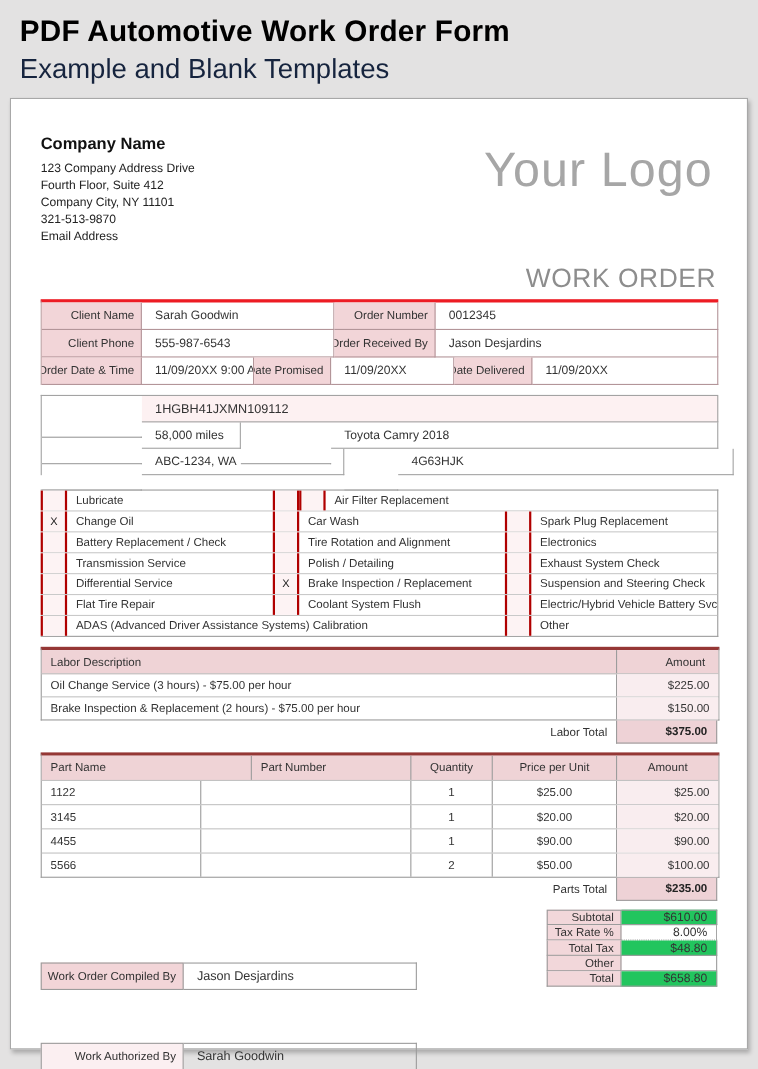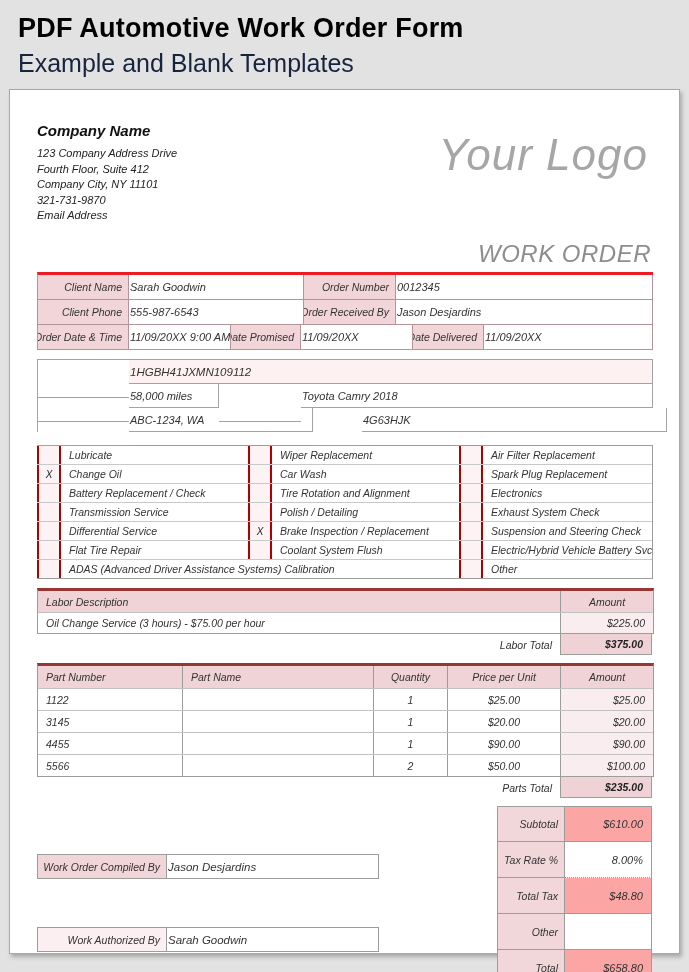--- a/index.html
+++ b/index.html
@@ -5,35 +5,35 @@
   * { margin:0; padding:0; }
   html,body { width:689px; background:#e3e2e2; font-family:"Liberation Sans", sans-serif; }
   body { height:972px; overflow:hidden; }
 
   .doc-header { padding:13px 18px 11px; }
   .doc-title { font-size:27px; font-weight:bold; color:#000000; letter-spacing:.2px; }
   .doc-subtitle { font-size:25px; color:#16243e; margin-top:5px; font-weight:normal; }
 
   .page { width:615px; height:831px; margin:0 9px; background:#fff;
           border:1px solid #a8a8a8; box-shadow:2px 3px 4px rgba(0,0,0,.25);
-          padding:32px 27px 0;font-style:italic; }
+          padding:32px 27px 0; }
 
   .company-row { display:flex; justify-content:space-between; }
   .company-name { font-size:15px; font-weight:bold; color:#111; margin-bottom:7px; }
   .company-line { font-size:11px; color:#222; line-height:1.42; }
   .logo { font-size:44px; color:#a6a6a6; margin-top:8px; padding-right:4px; letter-spacing:1px; }
 
   .work-order-title { text-align:right; font-size:24px; color:#8d8d8d; margin:16px 1px 4px; letter-spacing:.5px; }
 
   .t { width:615px; }
   .tr { display:flex; }
   .td { box-sizing:border-box; display:flex; align-items:center; font-size:10.5px;
         color:#333; overflow:hidden; white-space:nowrap; flex:0 0 auto; }
   .lbl { justify-content:flex-end; padding-right:6px; text-align:right; }
-  .val { padding-left:1px; font-size:11px; }
+  .val { padding-left:12px; font-size:11px; }
 
   
   .client-table { border-top:3px solid #ed1c24; border-left:1px solid #b39599; margin-bottom:9px; }
   .client-table .tr { height:25px; }
   .client-table .td { border-right:1px solid #b39599; border-bottom:1px solid #b39599; }
   .client-table .lbl { background:#f2d5d8; }
 
   
   .vehicle-table { border-top:1px solid #a3a3a3; border-left:1px solid #a3a3a3; margin-bottom:13px; }
   .vehicle-table .tr { height:24px; }
@@ -48,21 +48,21 @@
   .chk { background:#fdf3f4; border-left:2px solid #b00000; border-right:2px solid #b00000;
          justify-content:center; font-size:10px; color:#222; }
   .svc { padding-left:8px; font-size:10.5px; }
 
   
   .money-box { border:1px solid #9c9c9c; border-top:3px solid #953735; }
   .money-box .hdr { background:#efd3d6; }
   .money-box .tr { border-bottom:1px solid #c2c2c2; }
   .money-box .tr:last-child { border-bottom:none; }
   .labor-box .tr { height:20px; }
-  .labor-box .hdr { height:21px; }
+  .labor-box .hdr { height:21px;gap:16px; }
   .parts-box .tr { height:21px; }
   .parts-box .hdr { height:22px; }
   .vline { border-right:1px solid #9c9c9c; }
   .amt { justify-content:flex-end; padding-right:8px; background:#f9edef; }
   .hdr .amt, .hdr .ctr { background:none; }
   .ctr { justify-content:center; padding:0; }
   .total-row { display:flex; height:21px; margin-bottom:8px; }
   .total-spacer { box-sizing:border-box; display:flex; align-items:center; justify-content:flex-end;
                   padding-right:8px; font-size:10.5px; color:#333; }
   .total-cell { box-sizing:border-box; display:flex; align-items:center; justify-content:flex-end;
@@ -73,47 +73,47 @@
   .bottom-row { display:flex; justify-content:space-between; margin-top:8px; }
   .signoff .tr { height:25px;margin-top:48px; }
   .signoff .td { border:1px solid #9c9c9c; }
   .signoff .td + .td { border-left:none; }
   .compiled-lbl { background:#f2d5d8; }
   .auth-table { margin-top:25px; }
   .auth-table .tr + .tr .td { border-top:none; }
   .auth-lbl { background:#fbeff1; }
   .sig-val { font-size:11.5px; }
 
-  .totals-table .tr { height:36px; }
+  .totals-table .tr { height:14px; }
   .totals-table .td { border:1px solid #9c9c9c; }
   .totals-table .td + .td { border-left:none; }
   .totals-table .tr + .tr .td { border-top:none; }
   .totals-lbl { background:#f2d7da; }
   .totals-val { justify-content:flex-end; padding-right:8px; font-size:11px; }
-  .tot-fill { background:#fca5a5;text-align:right; }
+  .tot-fill { background:#22c55e;text-align:right; }
   .tot-dotted { border-bottom-style:dotted !important; }
 </style>
 </head>
 <body>
 
 <div class="doc">
   <header class="doc-header">
     <div class="doc-title">PDF Automotive Work Order Form</div>
     <div class="doc-subtitle">Example and Blank Templates</div>
   </header>
 
   <div class="page">
 
     <div class="company-row">
       <div>
         <div class="company-name">Company Name</div>
         <div class="company-line">123 Company Address Drive</div>
         <div class="company-line">Fourth Floor, Suite 412</div>
         <div class="company-line">Company City, NY 11101</div>
-        <div class="company-line">321-731-9870</div>
+        <div class="company-line">321-513-9870</div>
         <div class="company-line">Email Address</div>
       </div>
       <div class="logo">Your Logo</div>
     </div>
 
     <div class="work-order-title">WORK ORDER</div>
 
     <div class="t client-table">
       <div class="tr">
         <div class="td lbl" style="width:91px">Client Name</div>
@@ -154,21 +154,20 @@
         <div class="td lbl" style="width:49px">Motor #</div>
         <div class="td val" style="width:305px">4G63HJK</div>
       </div>
     </div>
 
     <div class="t services-table">
       <div class="tr">
         <div class="td chk" style="width:24px"></div>
         <div class="td svc" style="width:187px">Lubricate</div>
         <div class="td chk" style="width:24px"></div>
-        <div class="td svc" style="width:187px">Wiper Replacement</div>
         <div class="td chk" style="width:24px"></div>
         <div class="td svc" style="width:169px">Air Filter Replacement</div>
       </div>
       <div class="tr">
         <div class="td chk" style="width:24px">X</div>
         <div class="td svc" style="width:187px">Change Oil</div>
         <div class="td chk" style="width:24px"></div>
         <div class="td svc" style="width:187px">Car Wash</div>
         <div class="td chk" style="width:24px"></div>
         <div class="td svc" style="width:169px">Spark Plug Replacement</div>
@@ -215,30 +214,34 @@
 
     <div class="t money-box labor-box">
       <div class="tr hdr">
         <div class="td svc vline" style="width:523px">Labor Description</div>
         <div class="td ctr" style="width:92px">Amount</div>
       </div>
       <div class="tr">
         <div class="td svc vline" style="width:523px">Oil Change Service (3 hours) - $75.00 per hour</div>
         <div class="td amt" style="width:92px">$225.00</div>
       </div>
+      <div class="tr">
+        <div class="td svc vline" style="width:523px">Brake Inspection &amp; Replacement (2 hours) - $75.00 per hour</div>
+        <div class="td amt" style="width:92px">$150.00</div>
+      </div>
     </div>
     <div class="total-row">
       <div class="total-spacer" style="width:523px">Labor Total</div>
       <div class="total-cell" style="width:92px">$375.00</div>
     </div>
 
     <div class="t money-box parts-box">
       <div class="tr hdr">
+        <div class="td svc vline" style="width:191px">Part Name</div>
         <div class="td svc vline" style="width:145px">Part Number</div>
-        <div class="td svc vline" style="width:191px">Part Name</div>
         <div class="td ctr vline" style="width:74px">Quantity</div>
         <div class="td ctr vline" style="width:113px">Price per Unit</div>
         <div class="td ctr" style="width:92px">Amount</div>
       </div>
       <div class="tr">
         <div class="td svc vline" style="width:145px">1122</div>
         <div class="td svc vline" style="width:191px"></div>
         <div class="td ctr vline" style="width:74px">1</div>
         <div class="td ctr vline" style="width:113px">$25.00</div>
         <div class="td amt" style="width:92px">$25.00</div>

